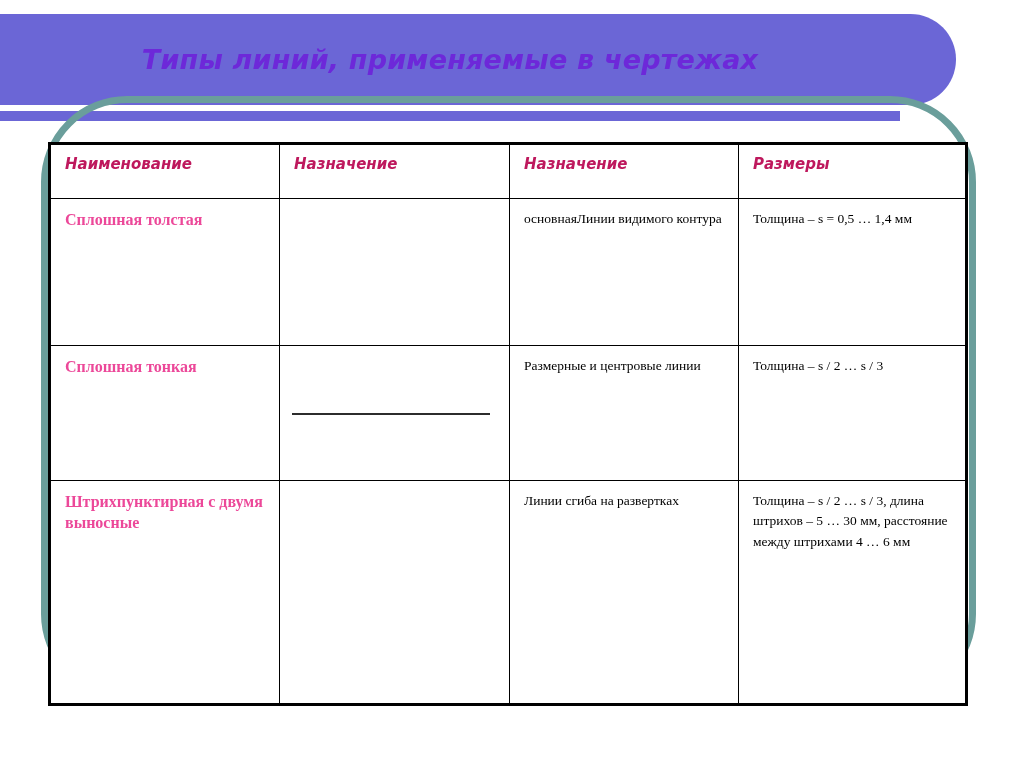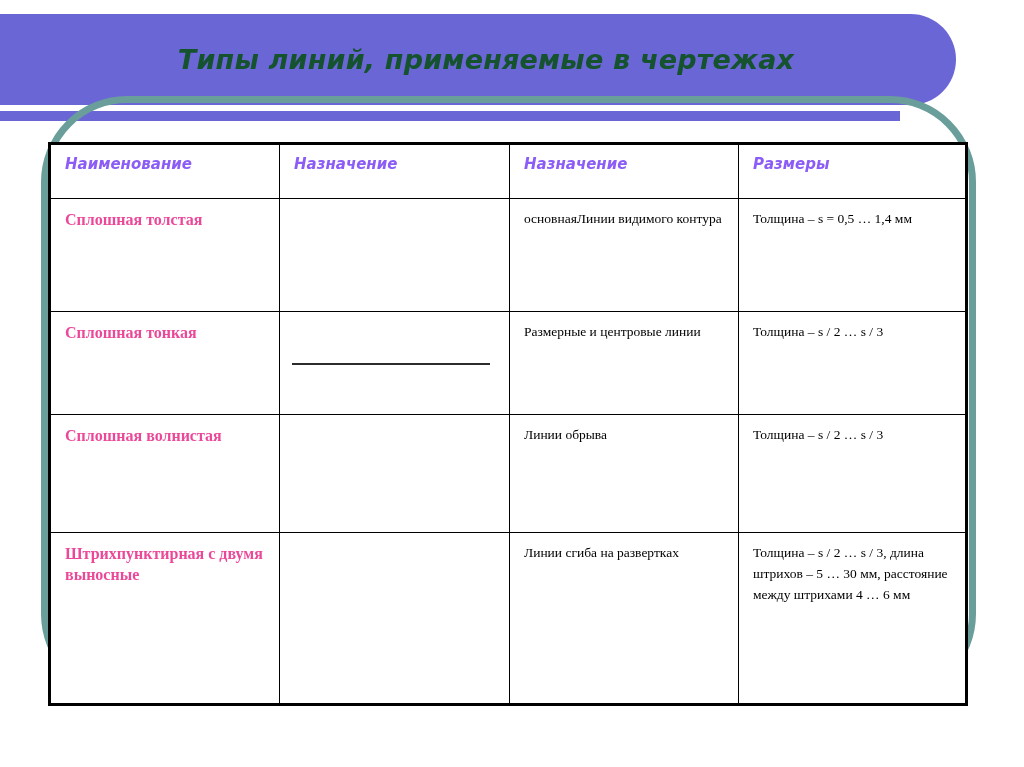--- a/index.html
+++ b/index.html
@@ -35,28 +35,27 @@
   }
   .banner-title {
     position: absolute;
     left: 0;
     top: 0;
     width: 900px;
     height: 91px;
     display: flex;
     align-items: center;
     justify-content: center;
-    color: #14532d;
+    color: #6d28d9;
     font-size: 27px;
     font-weight: bold;
     font-style: italic;
     font-family: "DejaVu Sans", sans-serif;
     letter-spacing: 0.2px;
     white-space: nowrap;
-    padding-left: 36px;
   }
   .banner-underbar {
     position: absolute;
     left: 0;
     top: 97px;
     width: 900px;
     height: 10px;
     background: #6B66D6;
   }
 
@@ -98,21 +97,21 @@
   .col-img   { width: 230px; }
   .col-use   { width: 229px; }
   .col-size  { width: 228px; }
 
   .hdr-cell {
     height: 55px;
     font-size: 15px;
     font-weight: bold;
     font-style: italic;
     font-family: "DejaVu Sans", sans-serif;
-    color: #8b5cf6;
+    color: #be185d;
     padding-top: 11px;
   }
   .name-cell {
     font-size: 16px;
     font-weight: bold;
     font-family: Liberation Serif, serif;
     color: #ec4899;
     line-height: 1.35;
     padding-top: 11px;
   }
@@ -205,28 +204,20 @@
     <tr style="height:66px">
       <td class="name-cell">Сплошная тонкая</td>
       <td class="sample-cell">
         <div class="sample-holder">
           <div class="ln ln-solid-thin"></div>
         </div>
       </td>
       <td class="text-cell">Размерные и центровые линии</td>
       <td class="text-cell">Толщина – s / 2 … s / 3</td>
     </tr>
-    <tr style="height:75px">
-      <td class="name-cell">Сплошная волнистая</td>
-      <td class="sample-cell">
-        <div class="sample-holder"></div>
-      </td>
-      <td class="text-cell">Линии обрыва</td>
-      <td class="text-cell">Толщина – s / 2 … s / 3</td>
-    </tr>
     <tr style="height:110px">
       <td class="name-cell">Штрихпунктирная с двумя выносные</td>
       <td class="sample-cell">
         <div class="sample-holder"></div>
       </td>
       <td class="text-cell">Линии сгиба на развертках</td>
       <td class="text-cell">Толщина – s / 2 … s / 3, длина штрихов – 5 … 30 мм, расстояние между штрихами 4 … 6 мм</td>
     </tr>
   </tbody>
 </table>

